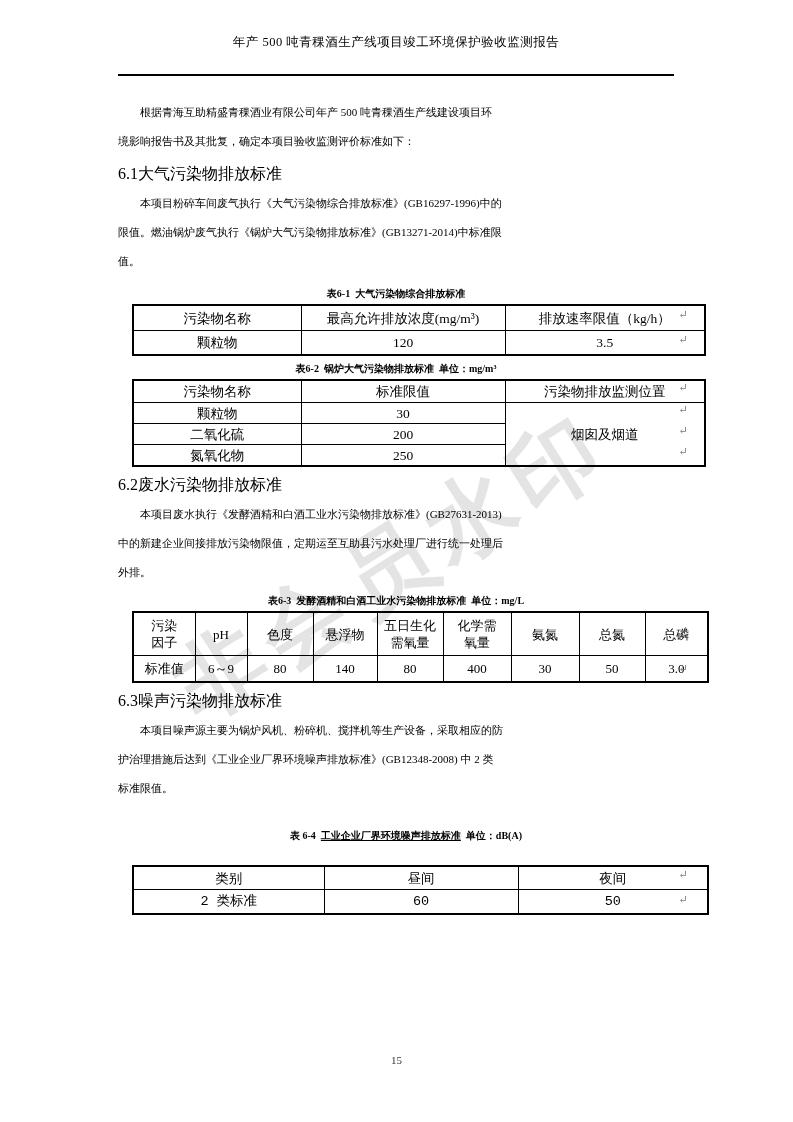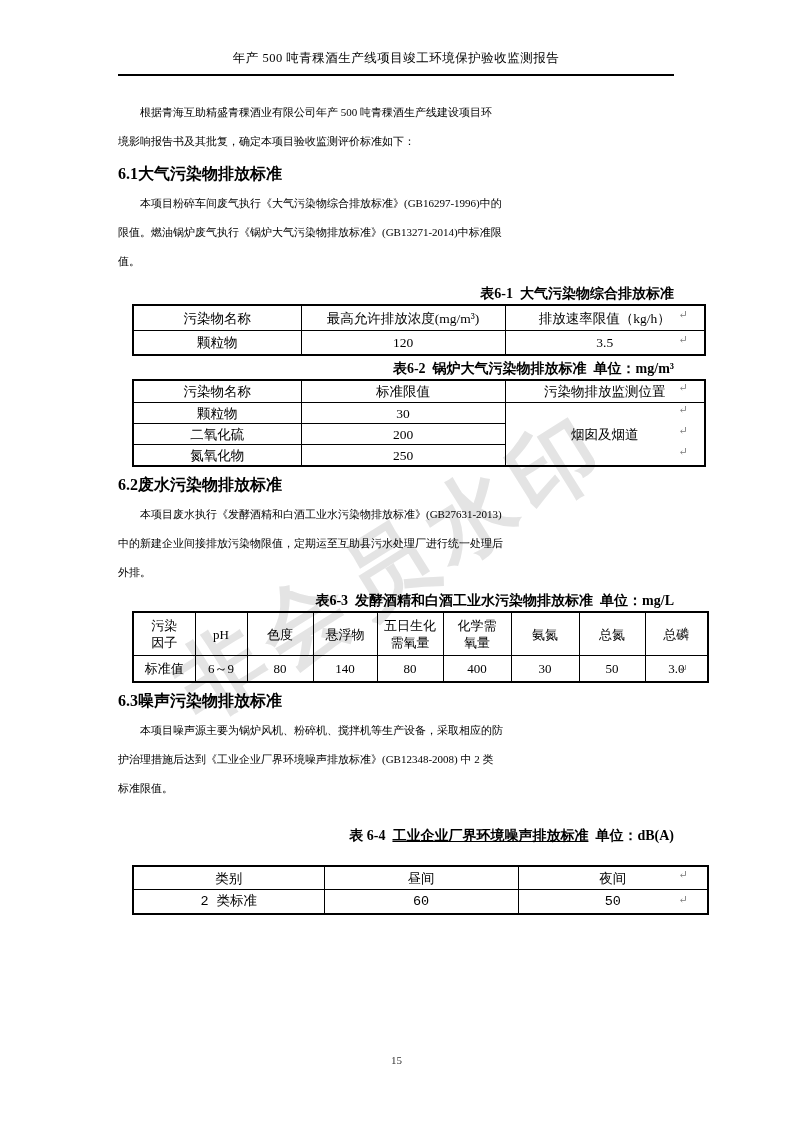--- a/index.html
+++ b/index.html
@@ -9,30 +9,30 @@
   }
   
   .watermark{
     position:absolute;left:392px;top:567px;
     transform:translate(-50%,-50%) rotate(-32deg);
     font-size:88px;font-weight:bold;letter-spacing:10px;color:#e4e4e4;
     white-space:nowrap;z-index:0;user-select:none;
   }
   .content{position:absolute;inset:0;z-index:1;}
   .doc-header{
-    position:absolute;top:50px;left:118px;width:556px;text-align:center;
+    position:absolute;top:34px;left:118px;width:556px;text-align:center;
     font-size:12.5px;letter-spacing:.5px;
   }
   .header-rule{position:absolute;top:74px;left:118px;width:556px;border-top:2px solid #000;}
   .body-area{position:absolute;top:94px;left:118px;width:556px;}
   .h1{font-size:19px;font-weight:bold;margin:8px 0 10px 0;line-height:24px;letter-spacing:1px;}
-  .h2{font-size:16px;font-weight:bold;margin:7px 0 0 0;line-height:22px;}
+  .h2{font-size:16px;font-weight:normal;margin:7px 0 0 0;line-height:22px;}
   .para{font-size:11px;line-height:29px;margin:4px 0 0 0;text-indent:2em;white-space:pre-line;}
   .tbl-caption{
-    text-align:right;font-weight:bold;font-size:14px;line-height:19px;
+    text-align:center;font-weight:bold;font-size:10px;line-height:19px;
     margin:8px 0 1px 0;white-space:pre;
   }
   .tbl-caption .u{text-decoration:underline;}
   .tbl-wrap{position:relative;margin-left:-6px;padding-left:20px;}
   table{border-collapse:collapse;border:2px solid #000;table-layout:fixed;
         font-size:13.5px;text-align:center;}
   .t61,.t62{width:572px;}
   .t63,.t64{width:575px;}
   th,td{border:1px solid #000;font-weight:normal;padding:1px 2px;
         white-space:pre-line;line-height:17px;vertical-align:middle;}

